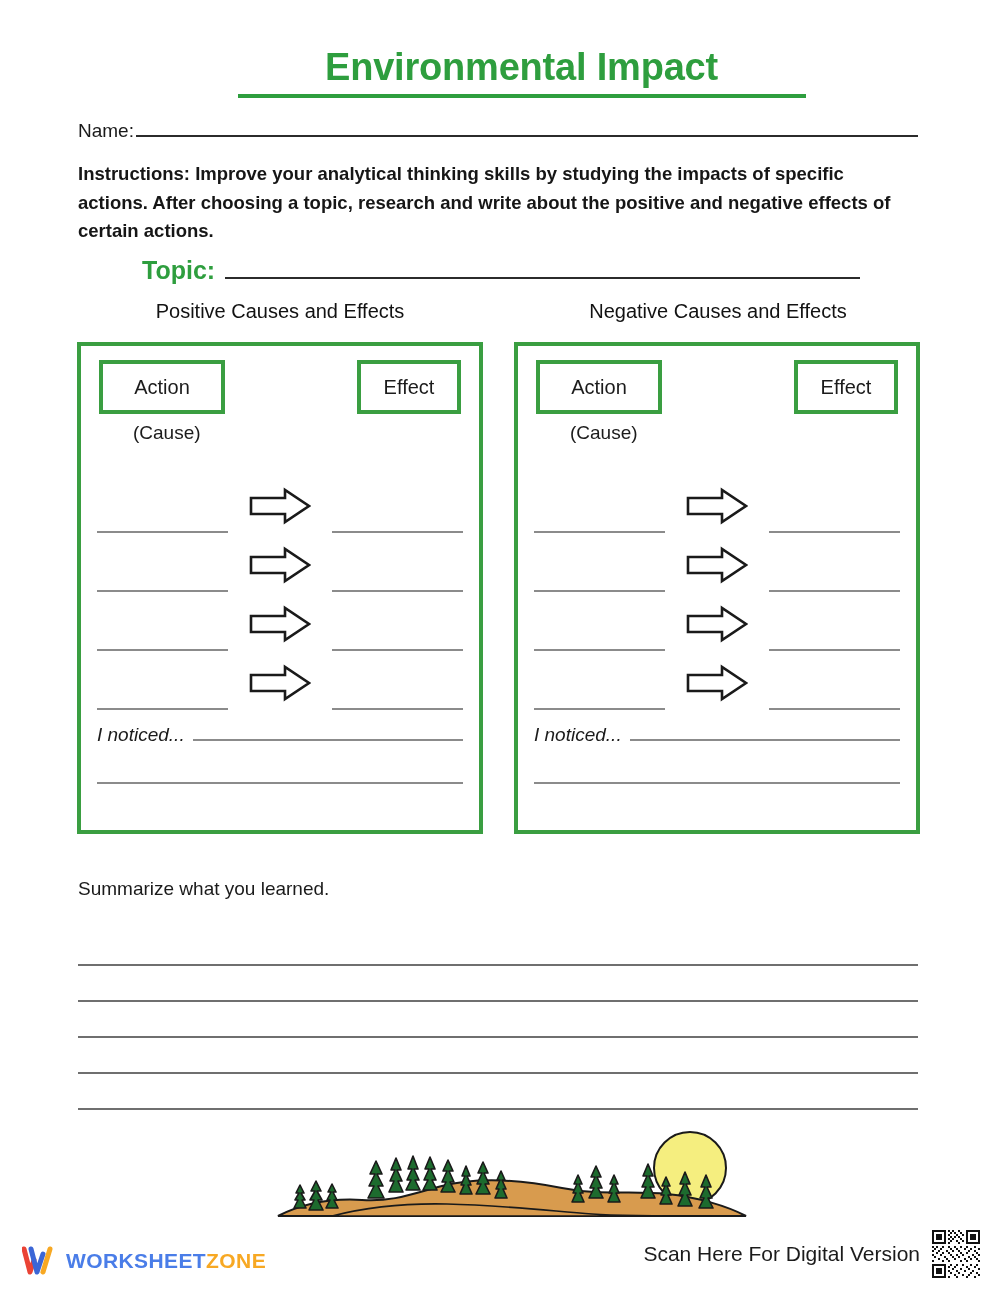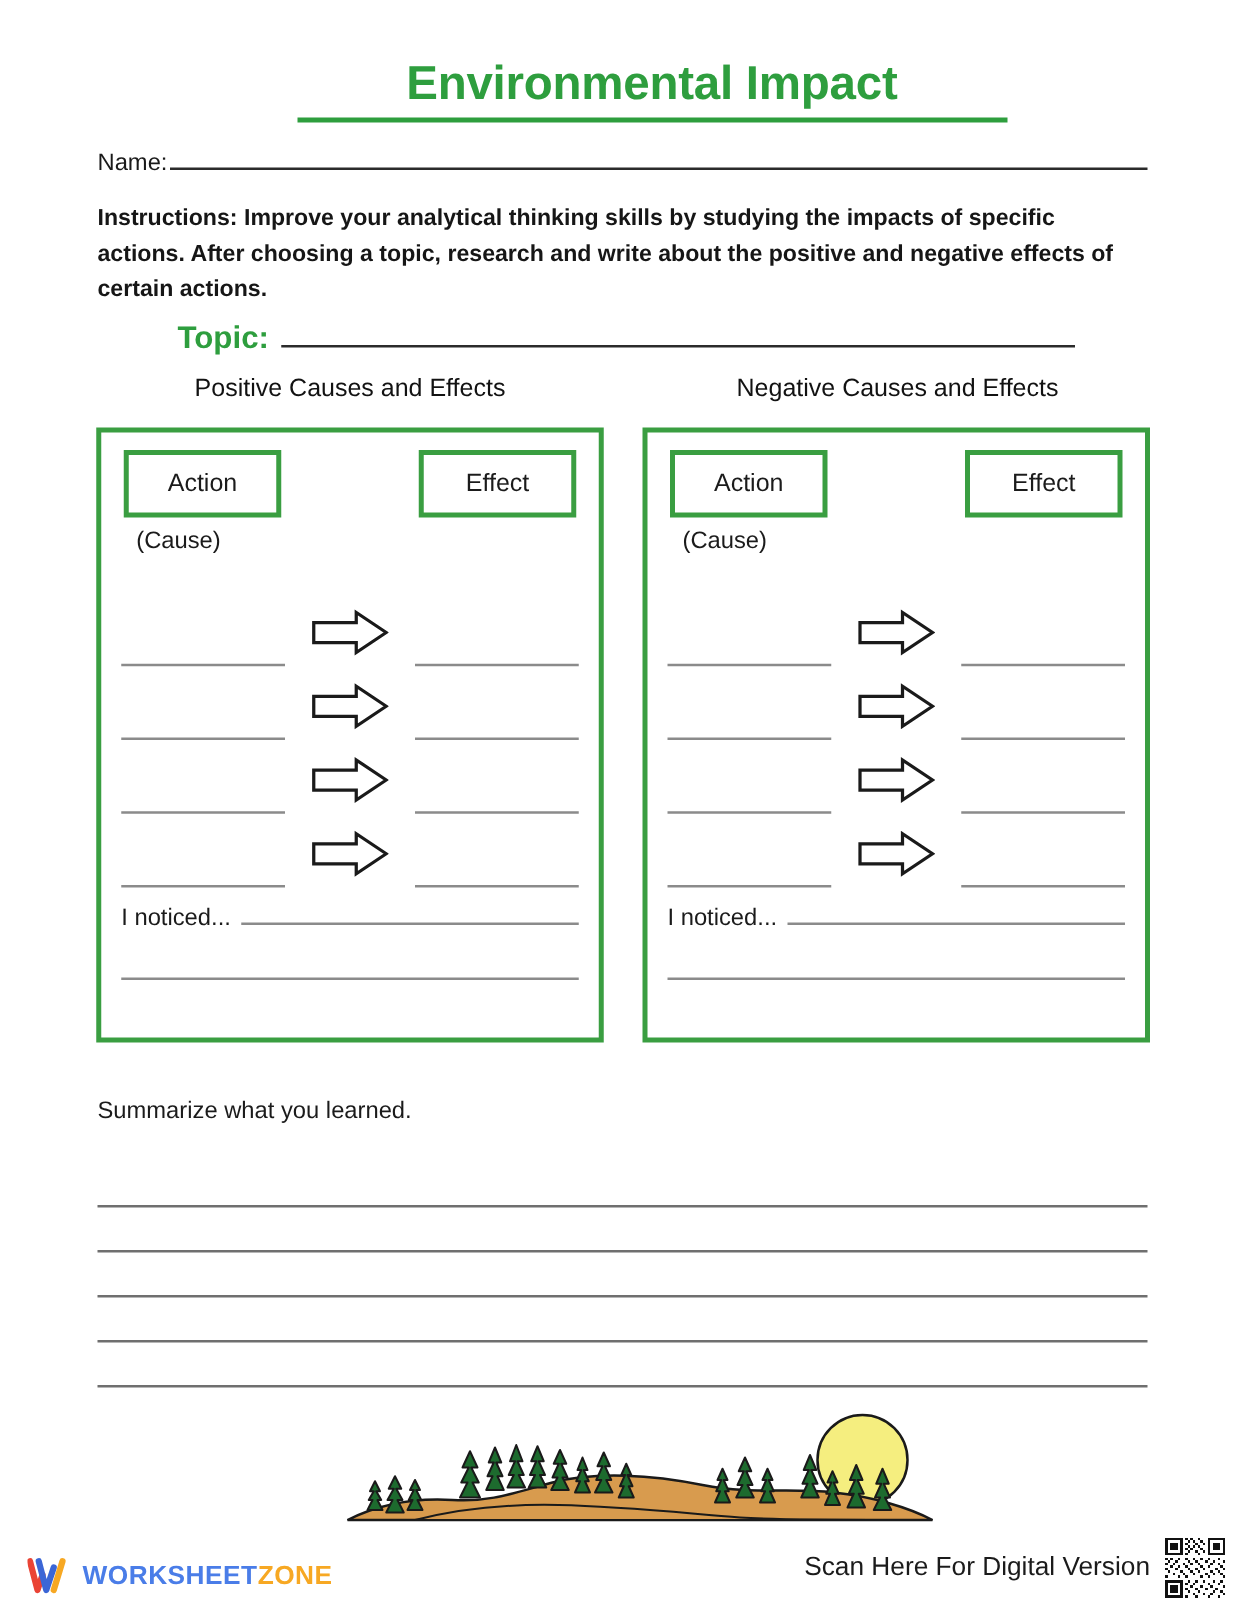--- a/index.html
+++ b/index.html
@@ -130,25 +130,25 @@
     border: 4px solid #3A9E41;
     background: #fff;
     width: 126px;
     height: 54px;
     display: flex;
     align-items: center;
     justify-content: center;
     font-size: 20px;
     color: #1b1b1b;
   }
-  .tag-box.effect { width: 126px; }
+  .tag-box.effect { width: 104px; }
 
   .cause-label {
     margin-top: 8px;
-    margin-left: 12px;
+    margin-left: 36px;
     font-size: 19px;
     color: #1b1b1b;
   }
 
   
   .rows {
     position: absolute;
     top: 128px; left: 16px; right: 16px;
   }
   .row {
@@ -174,20 +174,21 @@
 
   
   .noticed {
     position: absolute;
     left: 16px; right: 16px;
     top: 378px;
   }
   .noticed-row {
     display: flex;
     align-items: baseline;
+    font-style: italic;
   }
   .noticed-label {
     font-size: 19px;
     white-space: nowrap;
     color: #1b1b1b;
   }
   .noticed-blank {
     flex: 1;
     border-bottom: 2px solid #8b8b8b;
     height: 16px;

